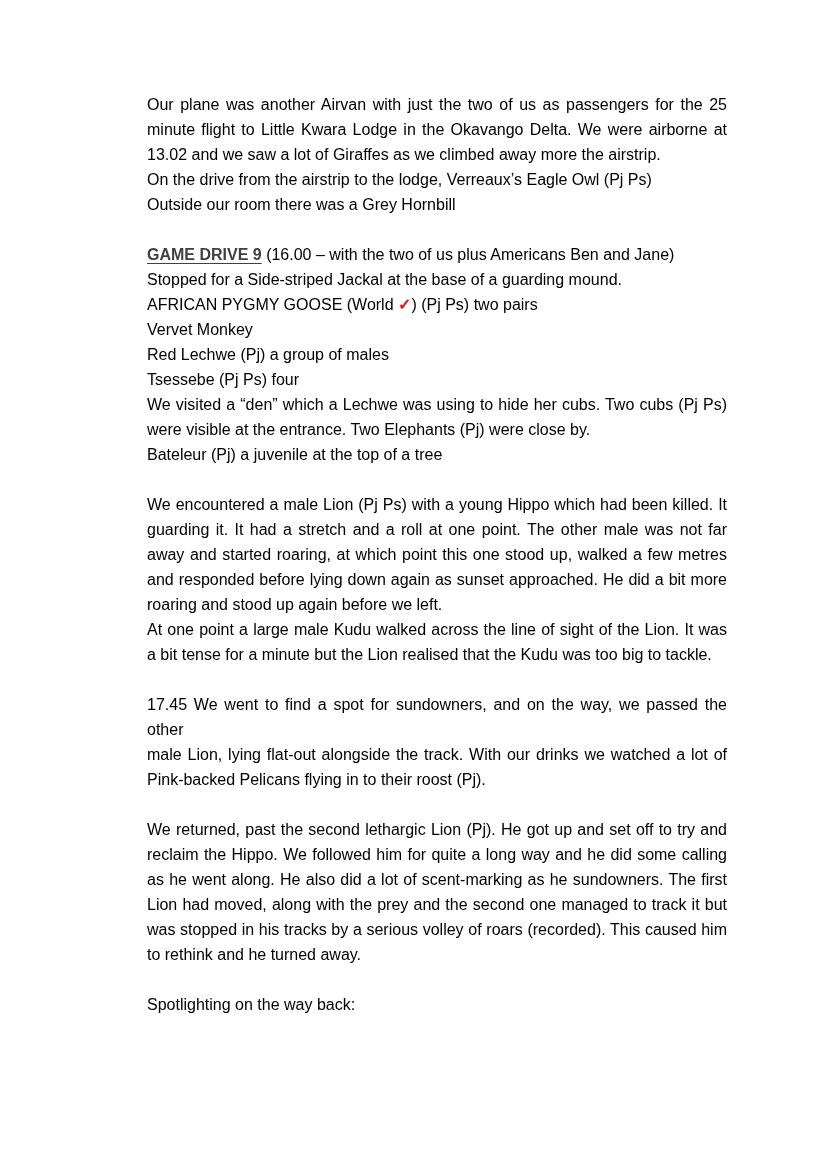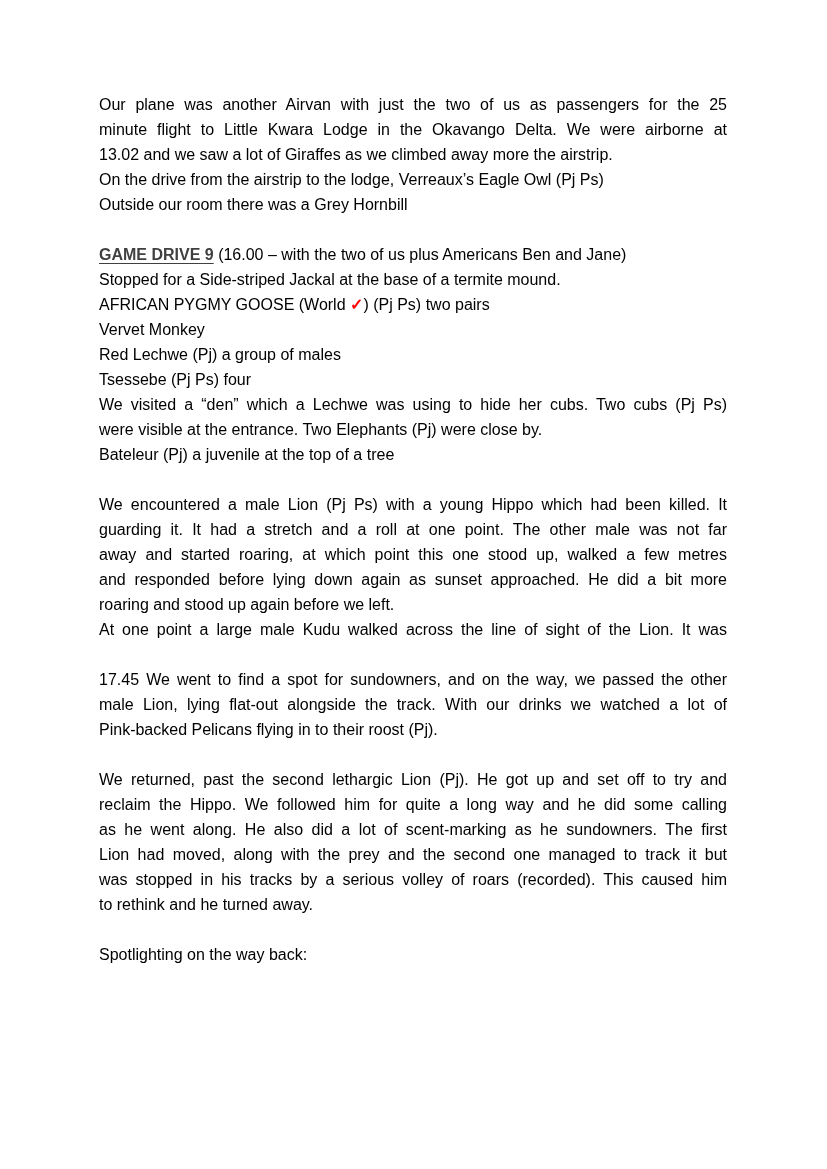--- a/index.html
+++ b/index.html
@@ -16,20 +16,21 @@
     padding: 92px 100px 0 99px;
     font-family: "Liberation Sans", sans-serif;
     font-size: 16px;
     line-height: 25px;
     color: #000000;
     overflow: hidden;
   }
   .line {
     min-height: 25px;
     text-align: left;
+    margin-left: 48px;
   }
   .line.just {
     text-align: justify;
     text-align-last: justify;
   }
   .line.blank {
     height: 25px;
   }
   .plain {
     color: #000000;
@@ -53,35 +54,36 @@
 
 <div class="page">
   <div>
       <div class="line just"><span class="plain">Our plane was another Airvan with just the two of us as passengers for the 25</span></div>
       <div class="line just"><span class="plain">minute flight to Little Kwara Lodge in the Okavango Delta. We were airborne at</span></div>
       <div class="line"><span class="plain">13.02 and we saw a lot of </span><span class="u">Giraffes</span><span class="plain"> as we climbed away more the airstrip.</span></div>
       <div class="line"><span class="plain">On the drive from the airstrip to the lodge, </span><span class="u">Verreaux’s Eagle Owl</span><span class="plain"> (Pj Ps)</span></div>
       <div class="line"><span class="plain">Outside our room there was a </span><span class="u">Grey Hornbill</span></div>
       <div class="line blank"></div>
       <div class="line"><span class="redu">GAME DRIVE 9</span><span class="plain"> (16.00 – with the two of us plus Americans Ben and Jane)</span></div>
-      <div class="line"><span class="plain">Stopped for a </span><span class="u">Side-striped Jackal</span><span class="plain"> at the base of a termite mound.</span></div>
+      <div class="line"><span class="plain">Stopped for a </span><span class="u">Side-striped Jackal</span><span class="plain"> at the base of a guarding mound.</span></div>
       <div class="line"><span class="u">AFRICAN PYGMY GOOSE</span><span class="plain"> (World </span><span class="check">✓</span><span class="plain">) (Pj Ps) two pairs</span></div>
       <div class="line"><span class="u">Vervet Monkey</span></div>
       <div class="line"><span class="u">Red Lechwe</span><span class="plain"> (Pj) a group of males</span></div>
       <div class="line"><span class="u">Tsessebe</span><span class="plain"> (Pj Ps) four</span></div>
       <div class="line just"><span class="plain">We visited a “den” which a </span><span class="u">Lechwe</span><span class="plain"> was using to hide her cubs. Two cubs (Pj Ps)</span></div>
       <div class="line"><span class="plain">were visible at the entrance. Two </span><span class="u">Elephants</span><span class="plain"> (Pj) were close by.</span></div>
       <div class="line"><span class="u">Bateleur</span><span class="plain"> (Pj) a juvenile at the top of a tree</span></div>
       <div class="line blank"></div>
       <div class="line just"><span class="plain">We encountered a male </span><span class="u">Lion</span><span class="plain"> (Pj Ps) with a young </span><span class="u">Hippo</span><span class="plain"> which had been killed. It</span></div>
       <div class="line just"><span class="plain">guarding it. It had a stretch and a roll at one point. The other male was not far</span></div>
       <div class="line just"><span class="plain">away and started roaring, at which point this one stood up, walked a few metres</span></div>
       <div class="line just"><span class="plain">and responded before lying down again as sunset approached. He did a bit more</span></div>
       <div class="line"><span class="plain">roaring and stood up again before we left.</span></div>
       <div class="line just"><span class="plain">At one point a large male </span><span class="u">Kudu</span><span class="plain"> walked across the line of sight of the </span><span class="u">Lion</span><span class="plain">. It was</span></div>
+      <div class="line"><span class="plain">a bit tense for a minute but the </span><span class="u">Lion</span><span class="plain"> realised that the </span><span class="u">Kudu</span><span class="plain"> was too big to tackle.</span></div>
       <div class="line blank"></div>
       <div class="line just"><span class="plain">17.45 We went to find a spot for sundowners, and on the way, we passed the other</span></div>
       <div class="line just"><span class="plain">male </span><span class="u">Lion</span><span class="plain">, lying flat-out alongside the track. With our drinks we watched a lot of</span></div>
       <div class="line"><span class="u">Pink-backed Pelicans</span><span class="plain"> flying in to their roost (Pj).</span></div>
       <div class="line blank"></div>
       <div class="line just"><span class="plain">We returned, past the second lethargic </span><span class="u">Lion</span><span class="plain"> (Pj). He got up and set off to try and</span></div>
       <div class="line just"><span class="plain">reclaim the </span><span class="u">Hippo</span><span class="plain">. We followed him for quite a long way and he did some calling</span></div>
       <div class="line just"><span class="plain">as he went along. He also did a lot of scent-marking as he sundowners. The first</span></div>
       <div class="line just"><span class="plain">Lion had moved, along with the prey and the second one managed to track it but</span></div>
       <div class="line just"><span class="plain">was stopped in his tracks by a serious volley of roars (recorded). This caused him</span></div>

